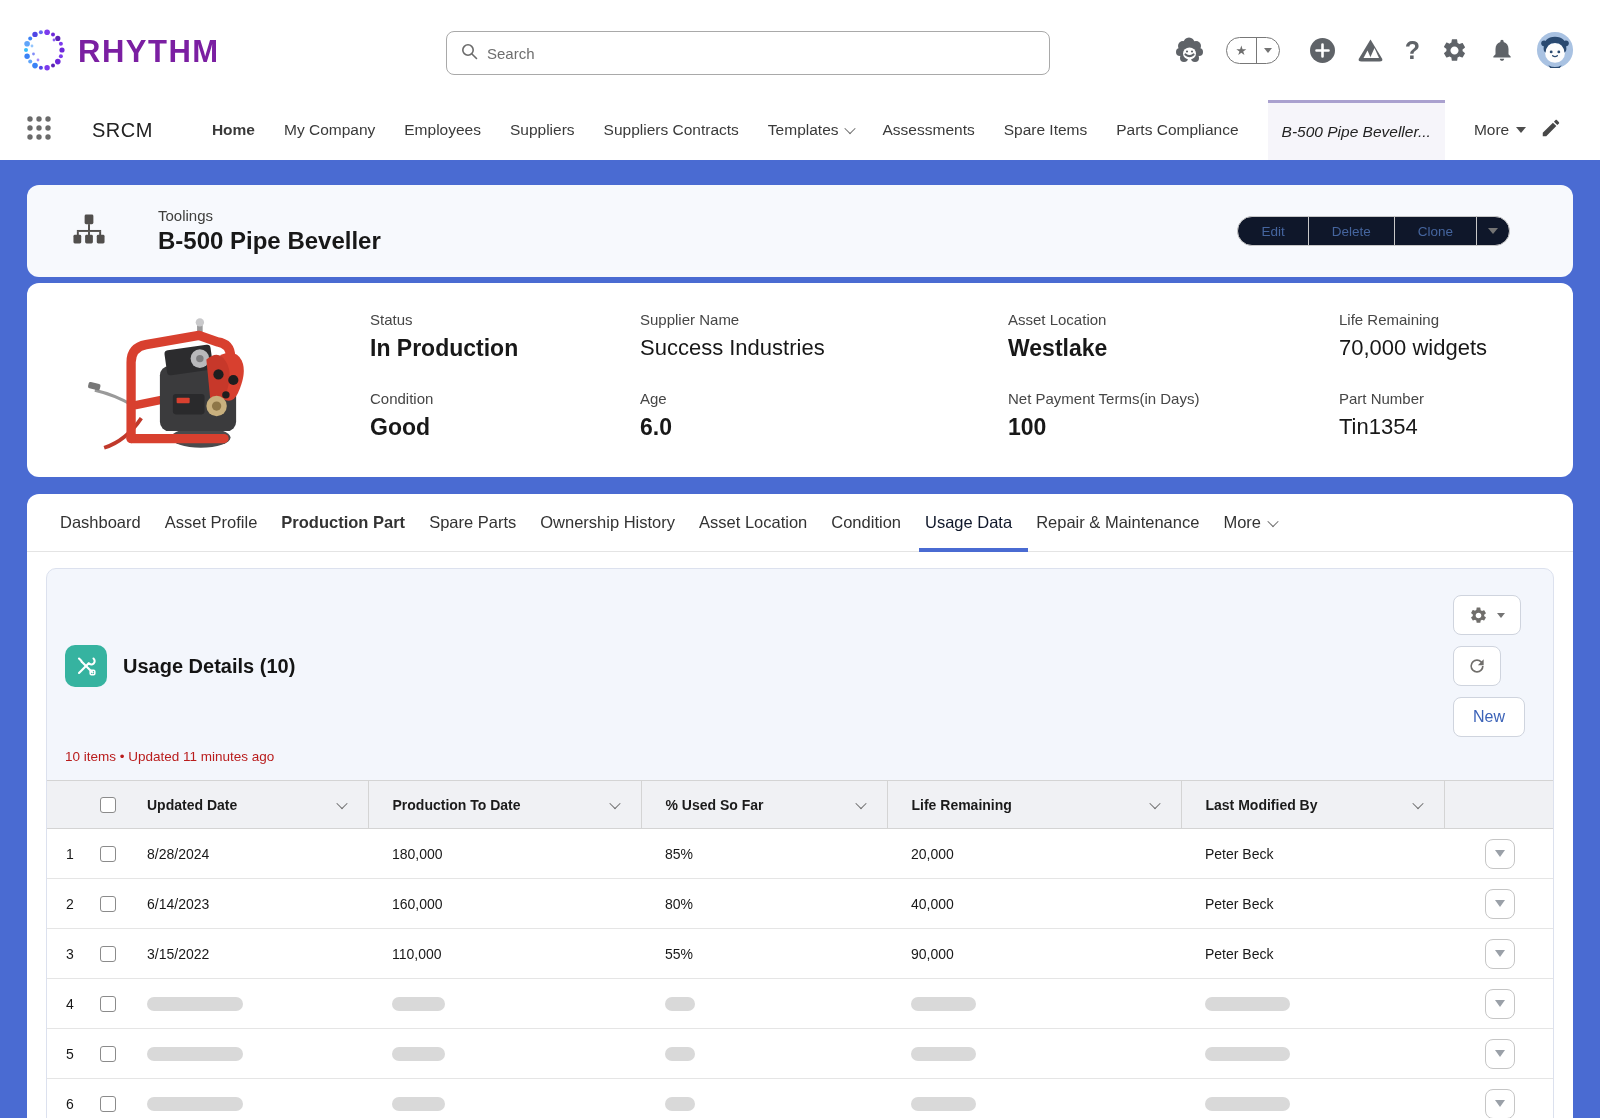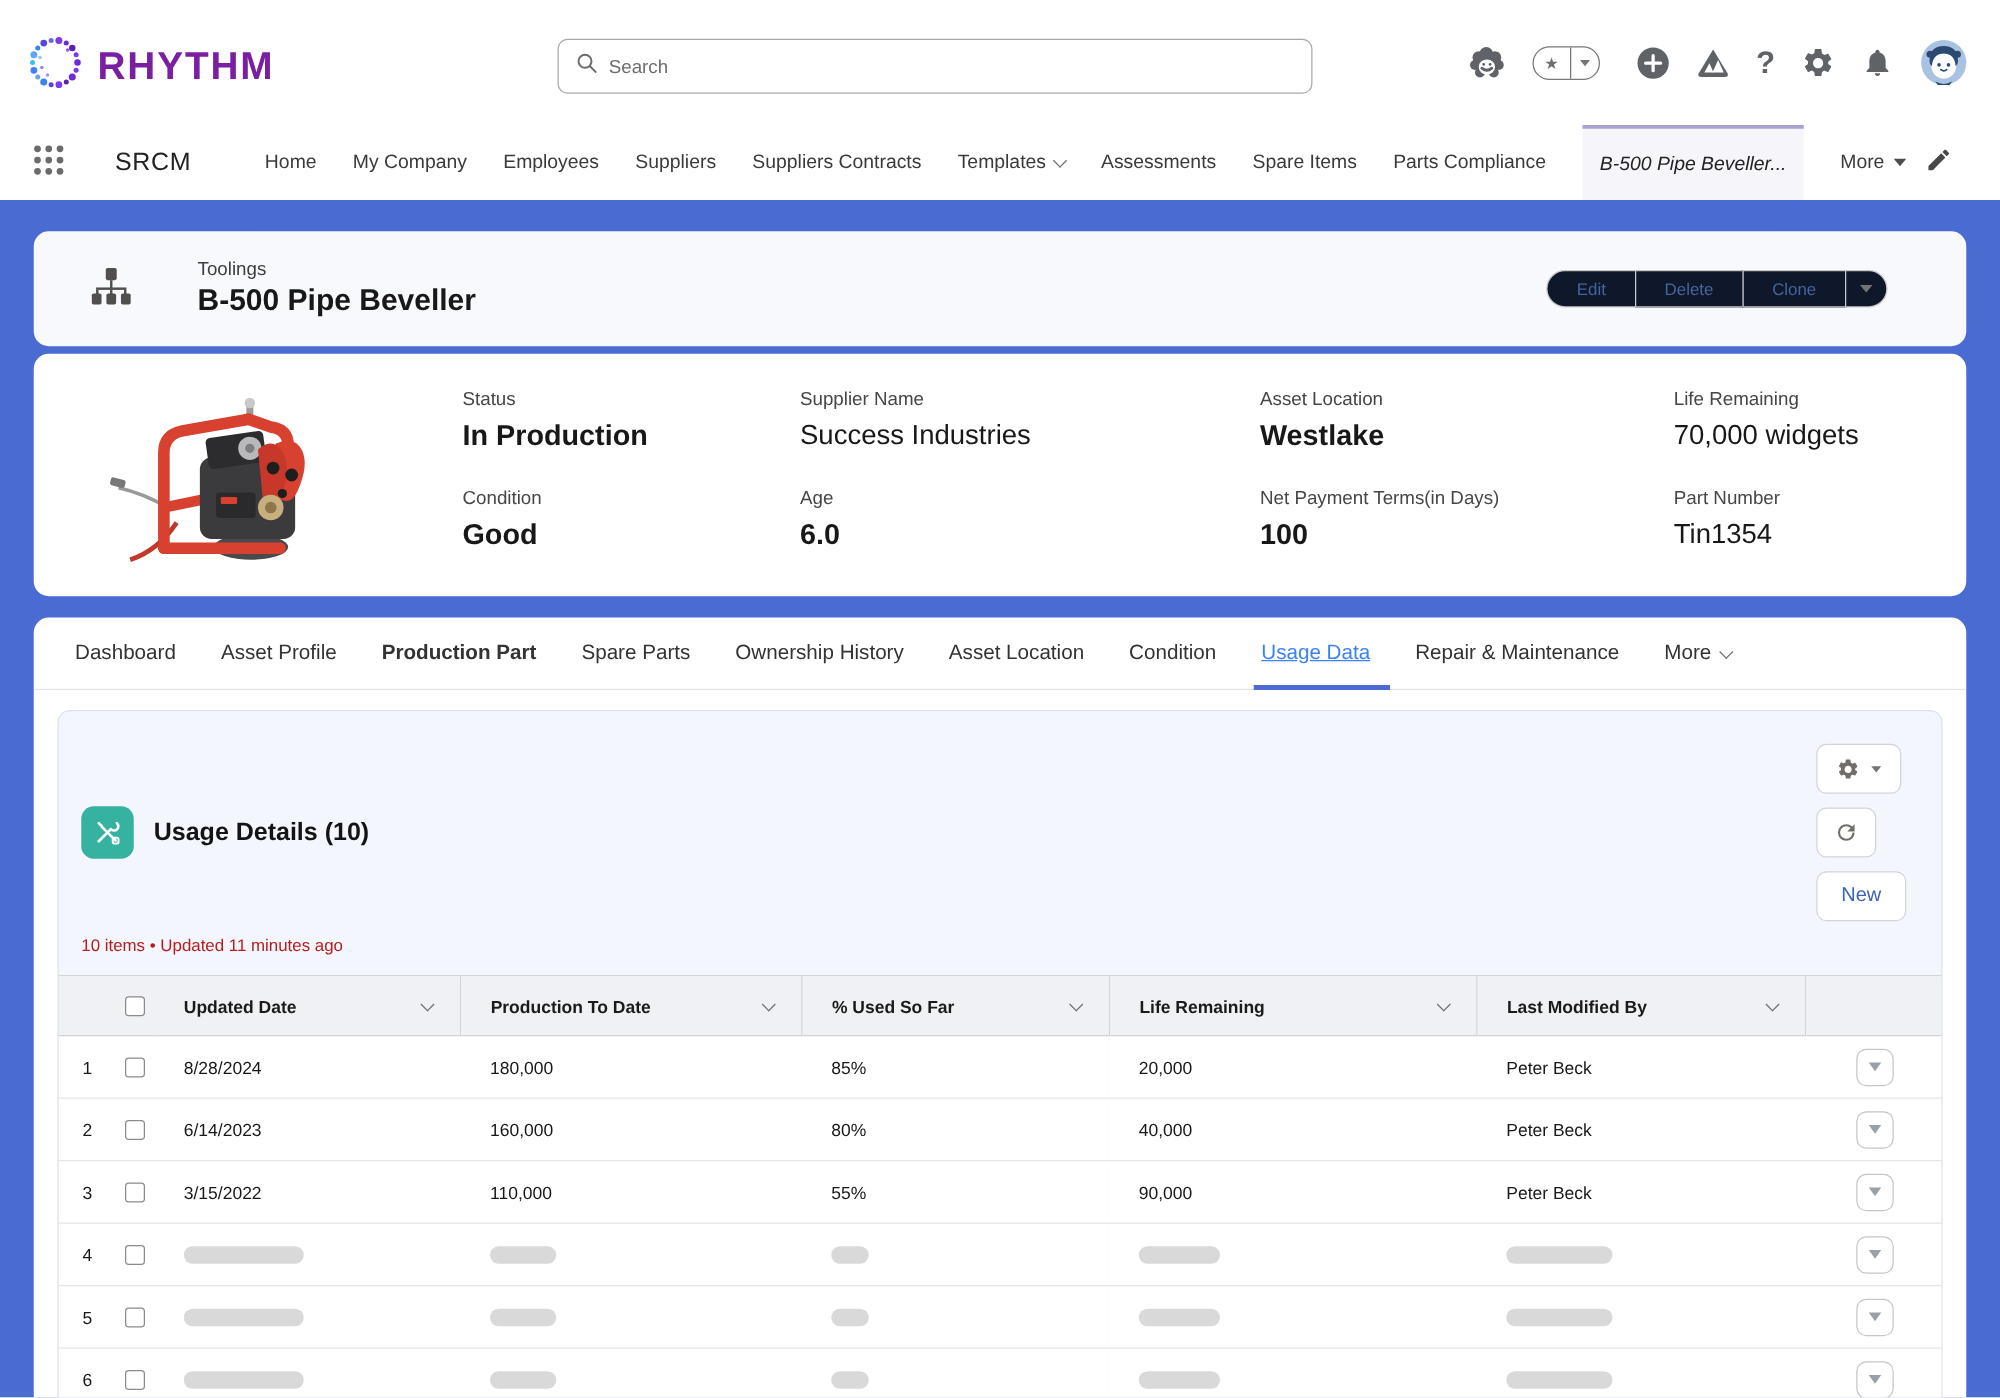--- a/index.html
+++ b/index.html
@@ -21,21 +21,21 @@
   .fav-caret { width:22px; display:flex; justify-content:center; }
   .help-q { font-size:25px; font-weight:700; color:#5f6368; }
   .avatar-wrap { width:38px; height:38px; border-radius:50%; overflow:hidden; }
 
   
   .navbar { position:absolute; top:100px; left:0; right:0; height:60px; background:#fff; display:flex; align-items:center; padding-left:25px;gap:12px; }
   .waffle { margin-right:27px; cursor:pointer; }
   .appname { font-size:20px; color:#222; letter-spacing:.5px; }
   .navtabs { display:flex; align-items:center; margin-left:47px; gap:29px; height:60px; font-size:15.5px; color:#3a3a3a; }
   .navtab { display:flex; align-items:center; gap:7px; height:60px; cursor:pointer; white-space:nowrap; }
-  .navtab.bold { font-weight:400; }
+  .navtab.bold { font-weight:700; }
   .navtab.active { font-style:italic; background:#f6f5fa; border-top:3px solid #aaa1cf; padding:0 14px; color:#222; }
   .nav-pencil { margin-left:auto; margin-right:38px; cursor:pointer; }
 
   
   .chev { display:inline-block; width:8px; height:8px; border-right:1.6px solid #6e6e6e; border-bottom:1.6px solid #6e6e6e; transform:rotate(45deg) translate(-1px,-1px); }
   .tri-dn { width:0; height:0; border-left:5px solid transparent; border-right:5px solid transparent; border-top:6px solid #4d4d4d; display:inline-block; }
   .tri-dn.gray { border-top-color:#747474; }
 
   
   .bluebg { position:absolute; top:160px; left:0; right:0; bottom:0; background:#4a6bd2; overflow:hidden; }
@@ -51,24 +51,24 @@
   .btn-group .gbtn.caret-seg { padding:0; width:34px; justify-content:center; border-radius:0 15px 15px 0; }
 
   .det-card { top:123px; height:194px; display:flex; padding:18px 28px; }
   .product { width:200px; height:158px; margin-left:30px; }
   .fields { display:grid; grid-template-columns:270px 368px 331px 1fr; row-gap:28px; margin-left:85px; flex:1; padding-top:10px; align-content:start; }
   .field .flabel { font-size:15px; color:#464646; margin-bottom:7px; }
   .field .fvalue { font-size:22px; color:#181818; }
   .field .fvalue.strong { font-weight:700; font-size:23px; }
 
   .main-card { top:334px; height:800px; overflow:hidden; border-radius:12px; }
-  .rtabs { display:flex; align-items:center; gap:36px; height:58px; padding-left:33px; border-bottom:1px solid #e4e4e4; font-size:16.5px; color:#333; }
+  .rtabs { display:flex; align-items:center; gap:24px; height:58px; padding-left:33px; border-bottom:1px solid #e4e4e4; font-size:16.5px; color:#333; }
   .rtab { position:relative; height:58px; display:flex; align-items:center; gap:8px; cursor:pointer; white-space:nowrap; }
   .rtab.bold { font-weight:700; }
-  .rtab.active { color:#3b82f6;text-decoration:underline; }
+  .rtab.active { color:#0f172a; }
   .rtab.active::after { content:""; position:absolute; left:-6px; right:-16px; bottom:0; height:4px; background:#4a6bd2; }
 
   
   .panel { margin:16px 19px 0 19px; border:1px solid #dce1ee; border-radius:10px 10px 0 0; background:#f3f6fc; overflow:hidden; }
   .panel-head { display:flex; align-items:center; padding:26px 28px 0 18px; }
   .tool-badge { width:42px; height:42px; border-radius:10px; background:#36b3a0; display:flex; align-items:center; justify-content:center; }
   .panel-title { font-size:20px; font-weight:800; margin-left:16px; color:#141414; }
   .panel-btns { margin-left:auto; display:flex; gap:11px;flex-direction:column; }
   .icon-btn { height:40px; border:1px solid #cfd4de; border-radius:8px; background:#fff; display:flex; align-items:center; justify-content:center; gap:9px; cursor:pointer; }
   .gear-btn { width:68px; } .refresh-btn { width:48px; }

